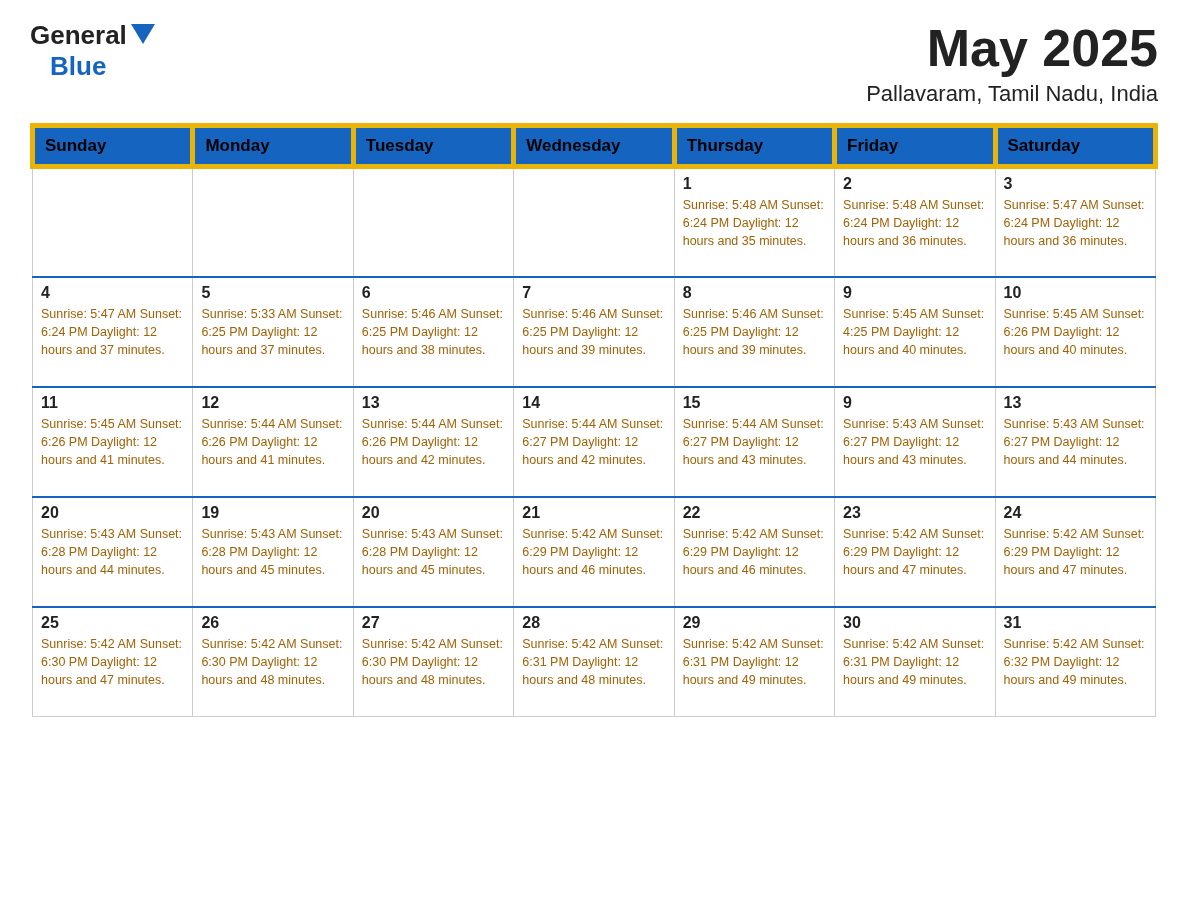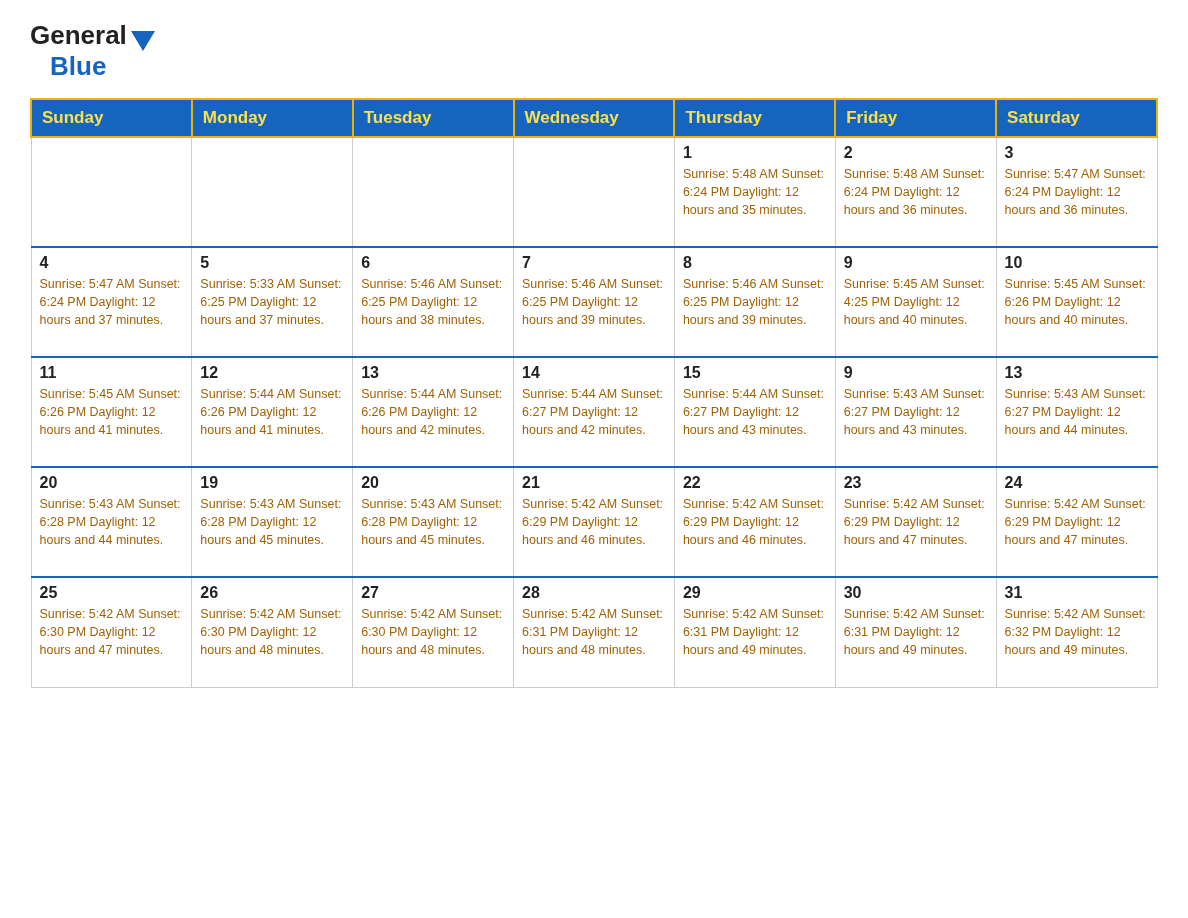--- a/index.html
+++ b/index.html
@@ -17,21 +17,21 @@
       align-items: flex-start;
       margin-bottom: 16px;
     }
     .logo {
       display: flex;
       flex-direction: column;
       align-items: flex-start;
     }
     .logo-text {
       display: flex;
-      align-items: flex-end;
+      align-items: flex-start;
     }
     .logo-general {
       font-size: 26px;
       font-weight: bold;
       color: #222;
     }
     .logo-arrow {
       width: 0;
       height: 0;
       border-left: 12px solid transparent;
@@ -59,25 +59,25 @@
       font-size: 22px;
       color: #222;
       margin-top: 4px;
     }
     .calendar {
       width: 100%;
       border-collapse: collapse;
     }
     .calendar thead tr th {
       background-color: #1565c0;
-      color: #fde047;
+      color: #000000;
       font-size: 17px;
       font-weight: bold;
       padding: 8px 10px;
-      border: 2px solid #eab308;
+      border: 5px solid #eab308;
       text-align: left;
     }
     .calendar tbody tr td {
       vertical-align: top;
       border: 1px solid #ccc;
       padding: 6px 8px;
       width: 14.28%;
       min-height: 110px;
       height: 110px;
       font-size: 13px;
@@ -105,20 +105,24 @@
 </head>
 <body>
 
 <div class="header">
   <div class="logo">
     <div class="logo-text">
       <span class="logo-general">General</span>
       <div class="logo-arrow"></div>
     </div>
     <span class="logo-blue">Blue</span>
+  </div>
+  <div class="title-block">
+    <div class="month-title">May 2025</div>
+    <div class="location-title">Pallavaram, Tamil Nadu, India</div>
   </div>
 </div>
 
 <table class="calendar">
   <thead>
     <tr id="header-row">
         <th>Sunday</th>
         <th>Monday</th>
         <th>Tuesday</th>
         <th>Wednesday</th>

